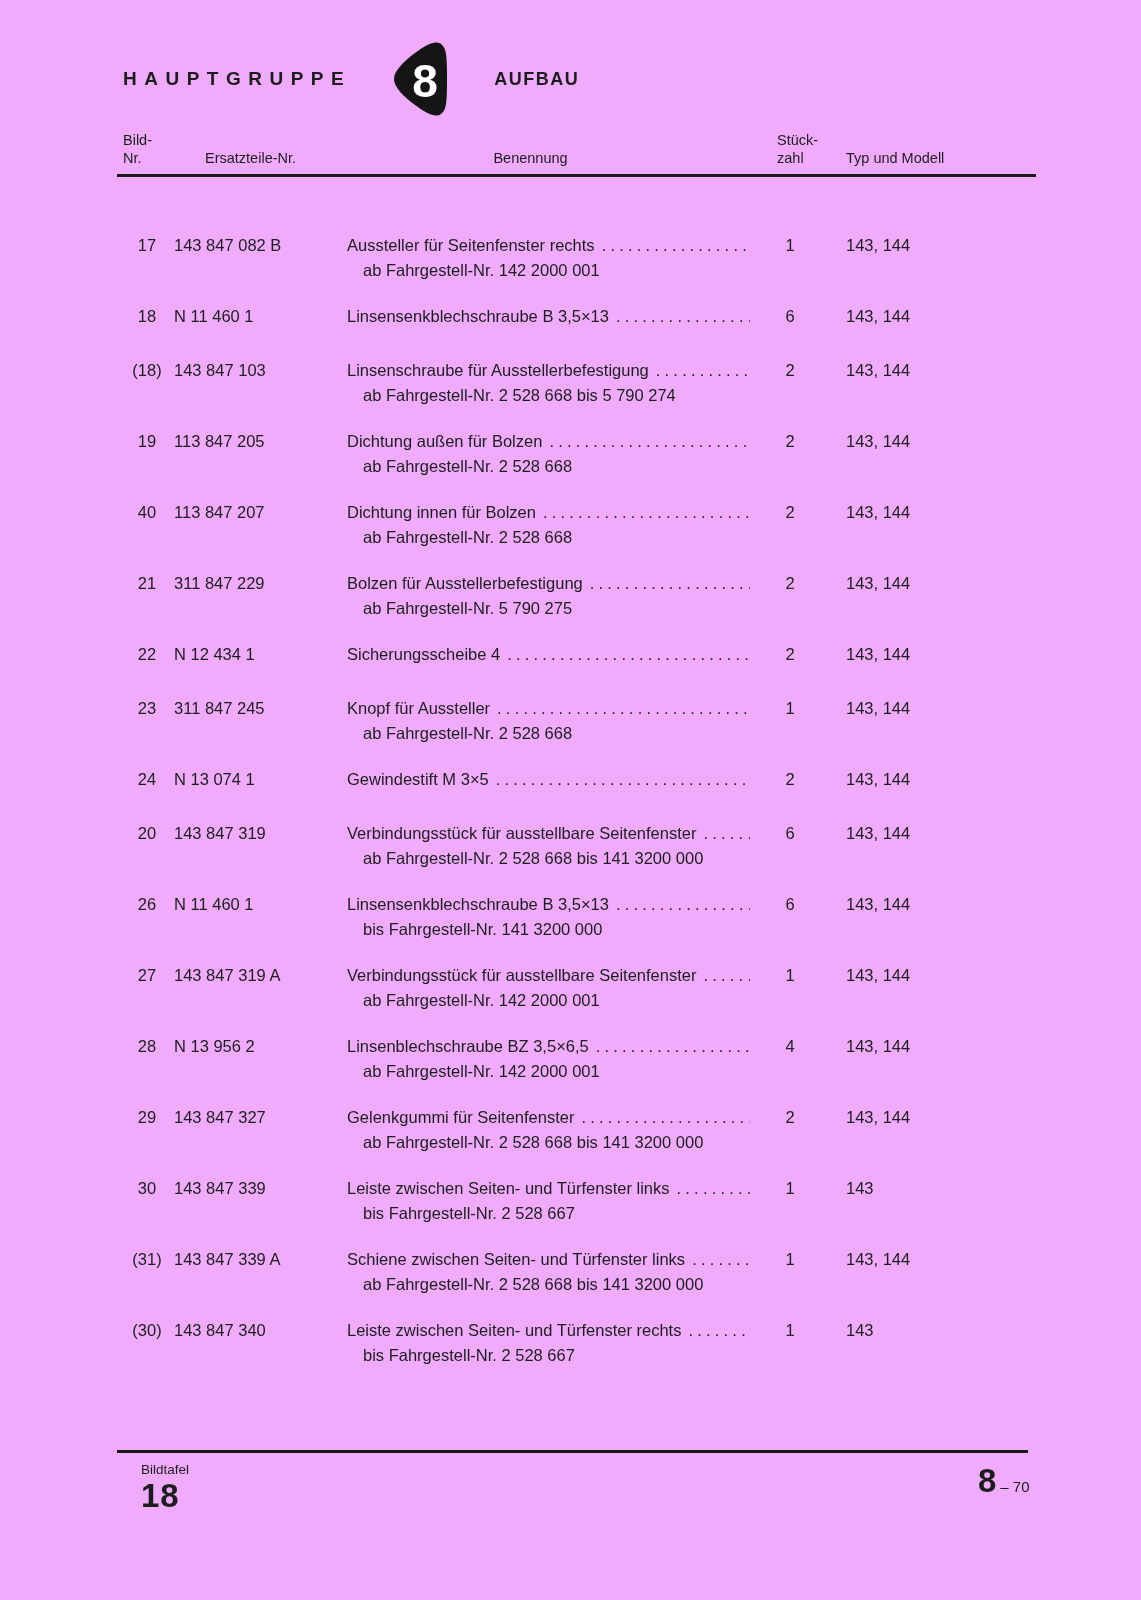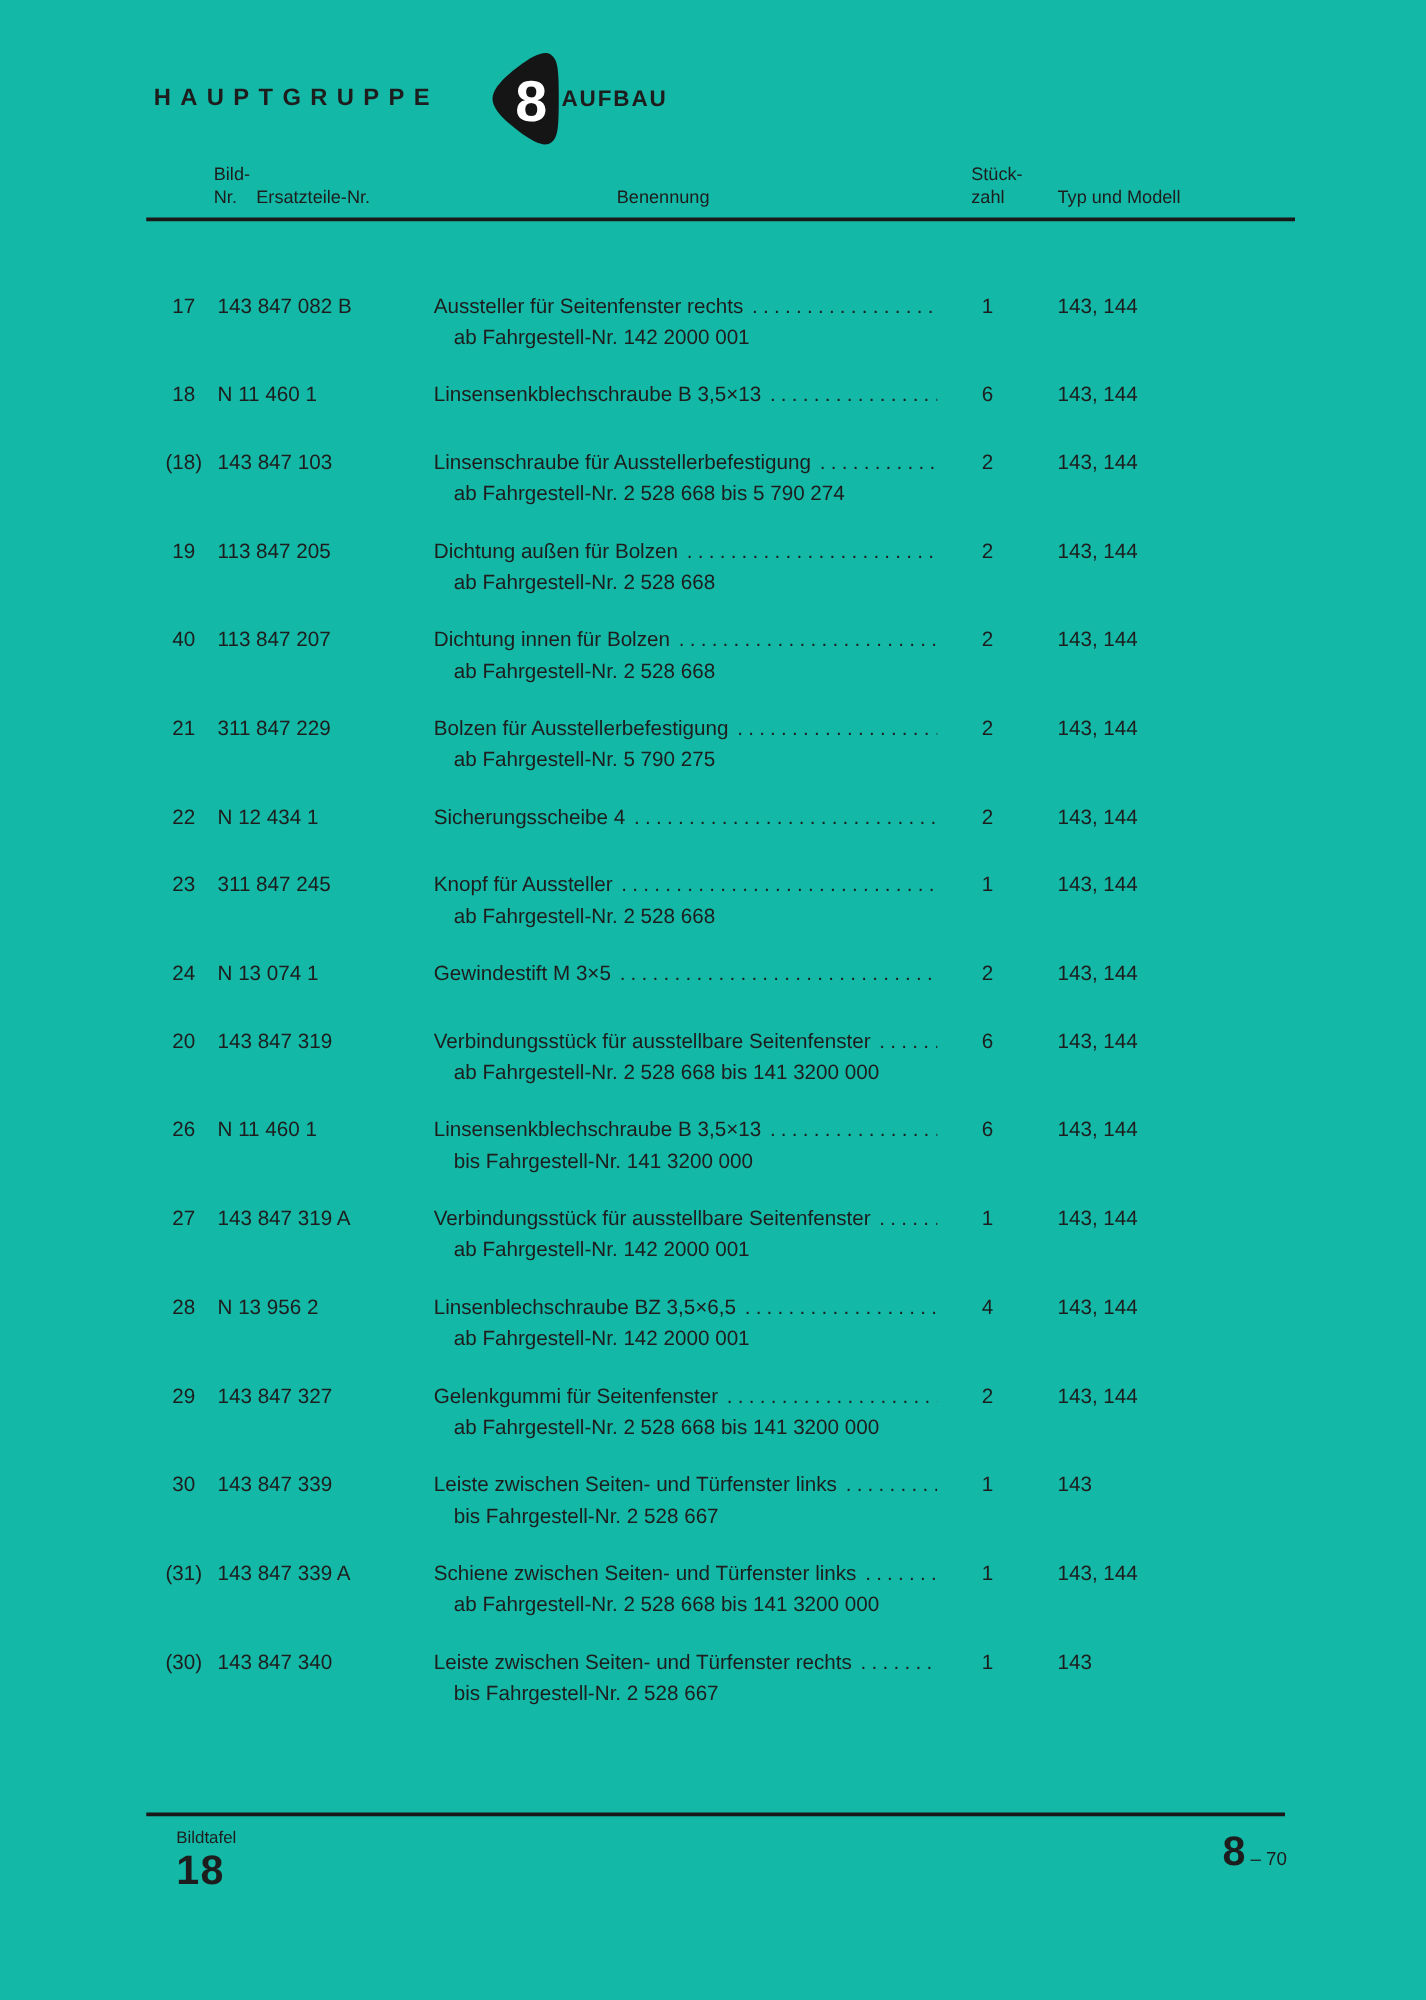--- a/index.html
+++ b/index.html
@@ -1,55 +1,56 @@
 <!DOCTYPE html>
 <html lang="de"><head>
 <meta charset="utf-8">
 <style>
   html,body { margin:0; padding:0; background:#e8e8e8; }
   .page {
     position:relative;
     width:1141px; height:1600px;
     margin:0 auto;
-    background:#14b8a6;
+    background:#f0abfc;
     color:#1d1d1d;
     font-family:"Liberation Sans", sans-serif;
     overflow:hidden;
   }
 
   
   .header-row {
     margin:40px 0 0 123px;
     display:flex; align-items:center;
     height:78px;
   }
   .group-label {
     font-size:19px; font-weight:bold; letter-spacing:7.5px;
     white-space:nowrap;
   }
   .badge { width:58px; height:78px; margin-left:40px; flex:0 0 auto; }
   .badge svg { display:block; width:58px; height:78px; }
   .section-label {
+    margin-left:45px;
     font-size:18px; font-weight:bold; letter-spacing:1.5px;
     white-space:nowrap;
   }
 
   
   .grid5 {
     display:grid;
     grid-template-columns:51px 137px 439px 80px 183px;
     margin-left:123px;
   }
 
   .col-headers {
     margin-top:13px;
     font-size:14.5px; line-height:18px;
     align-items:end;
   }
-  .h-bild   { grid-column:1; text-align:left;margin-left:48px; }
+  .h-bild   { grid-column:1; text-align:left; }
   .h-ersatz { grid-column:2; padding-left:31px; }
   .h-ben    { grid-column:3; text-align:center; }
   .h-stueck { grid-column:4; padding-left:27px; }
   .h-typ    { grid-column:5; padding-left:16px; }
 
   .rule {
     margin:7px 0 0 117px;
     width:919px; height:3px;
     background:#191919;
   }

